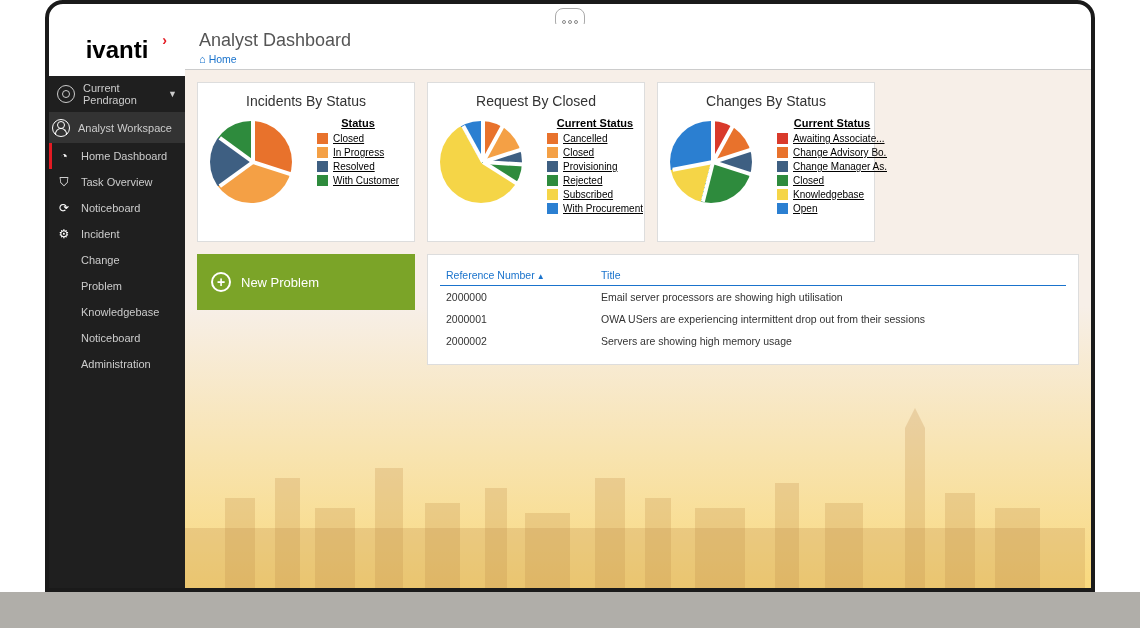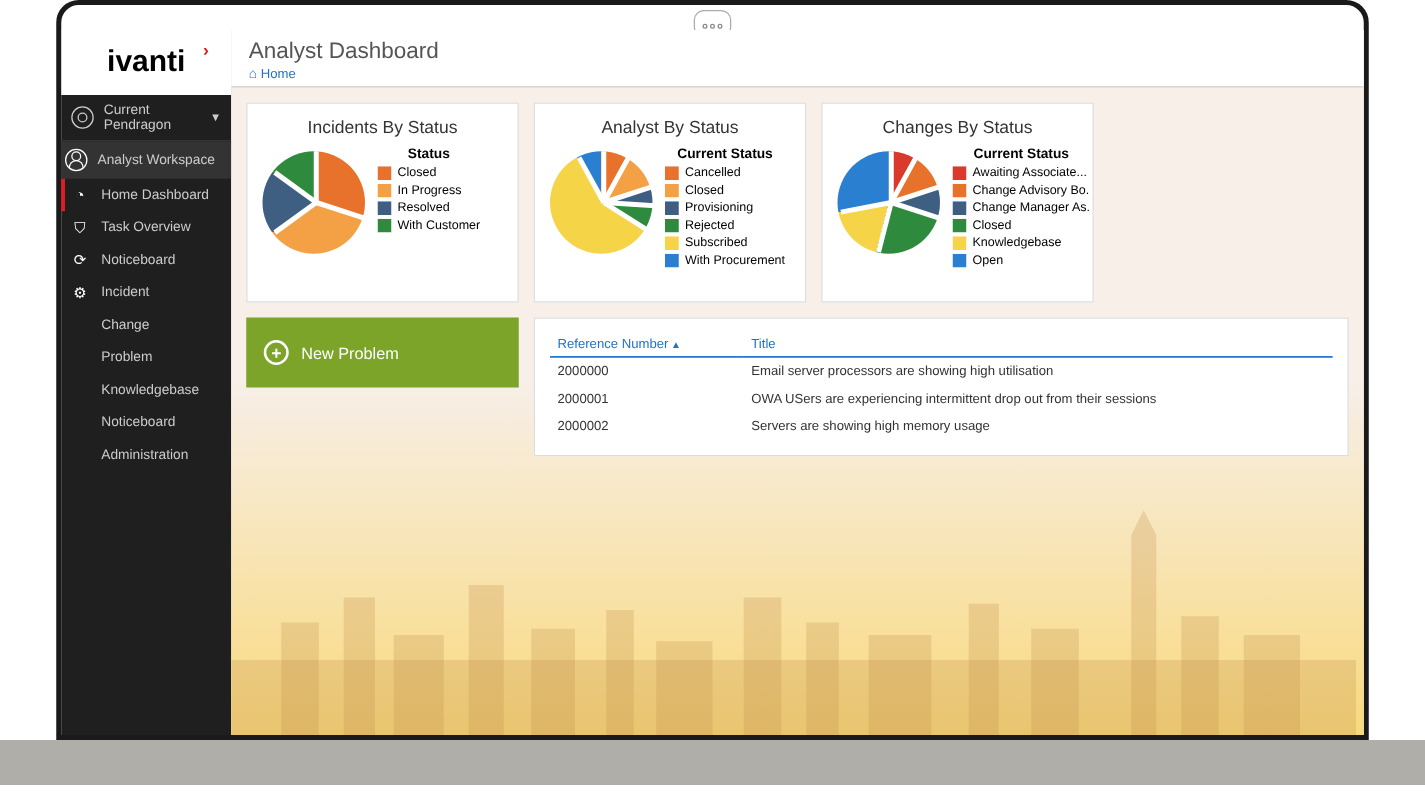--- a/index.html
+++ b/index.html
@@ -29,21 +29,21 @@
   
   .main { flex:1; background: linear-gradient(to bottom, #f7efe8 0%, #f7efe8 50%, #f9d97d 100%); display:flex; flex-direction:column; overflow:hidden; position:relative;}
   .skyline { position:absolute; bottom:0; left:0; right:0; height:180px; pointer-events:none; }
   .topbar { background:#fff; padding:6px 14px 4px; border-bottom:1px solid #ccc; position:relative; z-index:2;}
   .page-title { font-size:18px; font-weight:300; color:#555; }
   .breadcrumb { margin-top:2px; color:#1a73cc; font-size:10.5px; display:flex; align-items:center; gap:3px;}
   .content { padding:12px; display:flex; gap:12px; flex-wrap:wrap; position:relative; z-index:2;}
   .card { background:#fff; border:1px solid #ddd; padding:10px 12px 12px; }
   .card-title { font-size:14px; color:#333; margin-bottom:8px; font-weight:400;}
   .chart-card { width:218px; height:160px;text-align:center; }
-  .chart-body { display:flex; gap:10px; }
+  .chart-body { display:flex; gap:25px;text-decoration:underline; }
   .pie { width:82px; height:82px; border-radius:50%; flex-shrink:0; position:relative; margin-top:4px;}
   .pie .cut { position:absolute; width:4px; height:50%; background:#fff; top:0; left:50%; transform-origin: bottom center;}
   .legend { font-size:10px; }
   .legend-title { font-weight:bold; margin-bottom:4px; font-size:11px;}
   .legend-row { display:flex; align-items:center; margin-bottom:3px; white-space:nowrap; overflow:hidden; text-overflow:ellipsis; max-width:110px;}
   .swatch { width:11px; height:11px; margin-right:5px; flex-shrink:0;}
   .row2 { display:flex; gap:12px; width:100%;}
   .left-col { width:218px; display:flex; flex-direction:column; gap:12px;}
   .action-tile { color:#fff; padding:12px 14px; display:flex; align-items:center; gap:10px; font-size:13px; min-height:56px;}
   .tile-green { background:#7ba428; }
@@ -178,21 +178,21 @@
                     <span>Resolved</span>
                   </div>
                   <div class="legend-row">
                     <span class="swatch" style="background: rgb(46, 139, 61);"></span>
                     <span>With Customer</span>
                   </div>
                 </div>
               </div>
             </div>
             <div class="card chart-card">
-              <div class="card-title">Analyst By Status</div>
+              <div class="card-title">Request By Closed</div>
               <div class="chart-body">
                 <div class="pie" style="background: conic-gradient(rgb(232, 114, 44) 0deg, rgb(232, 114, 44) 28.8deg, rgb(244, 160, 69) 28.8deg, rgb(244, 160, 69) 72deg, rgb(62, 95, 130) 72deg, rgb(62, 95, 130) 93.6deg, rgb(46, 139, 61) 93.6deg, rgb(46, 139, 61) 122.4deg, rgb(245, 213, 71) 122.4deg, rgb(245, 213, 71) 331.2deg, rgb(43, 127, 209) 331.2deg, rgb(43, 127, 209) 360deg);">
                   <div class="cut" style="transform: rotate(28.8deg);"></div>
                   <div class="cut" style="transform: rotate(72deg);"></div>
                   <div class="cut" style="transform: rotate(93.6deg);"></div>
                   <div class="cut" style="transform: rotate(122.4deg);"></div>
                   <div class="cut" style="transform: rotate(331.2deg);"></div>
                   <div class="cut" style="transform: rotate(360deg);"></div>
                 </div>
                 <div class="legend">

